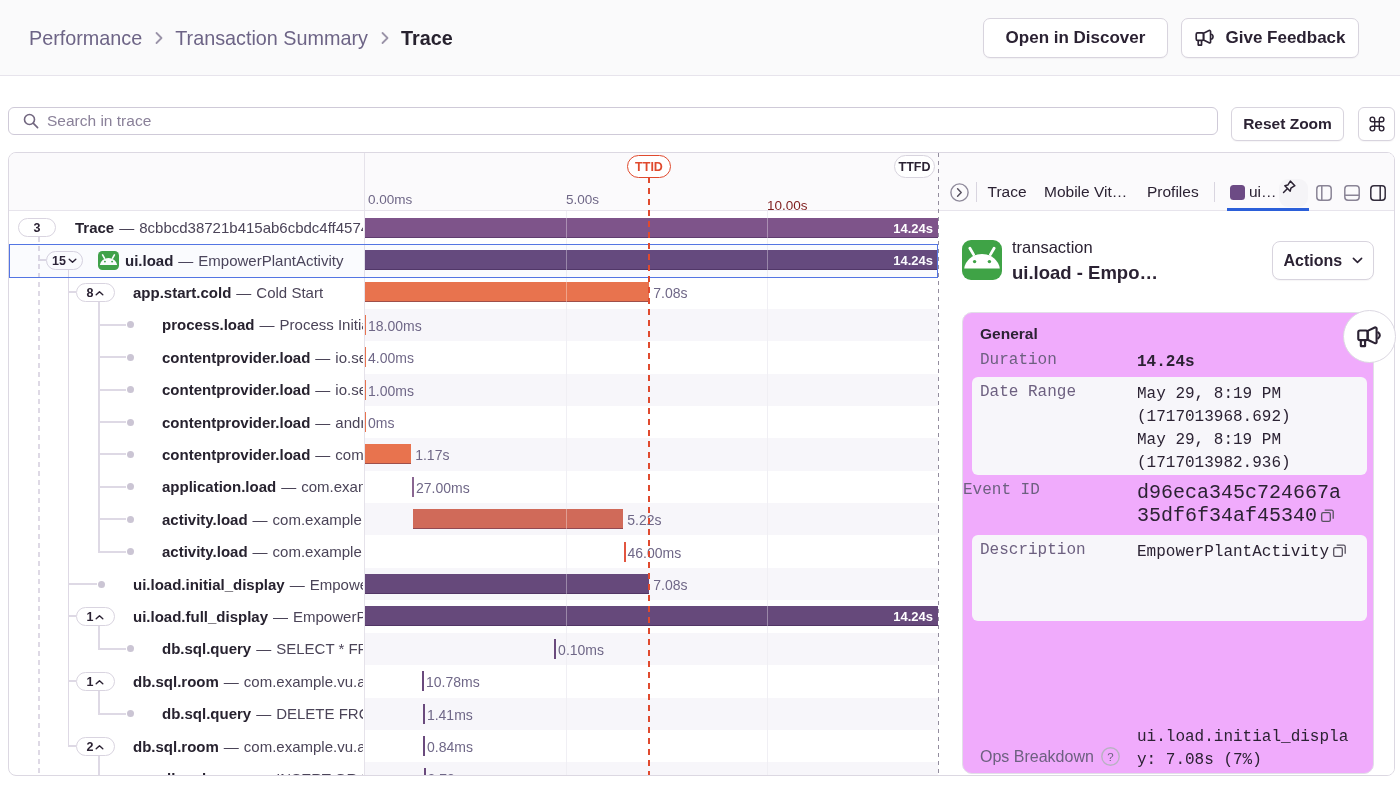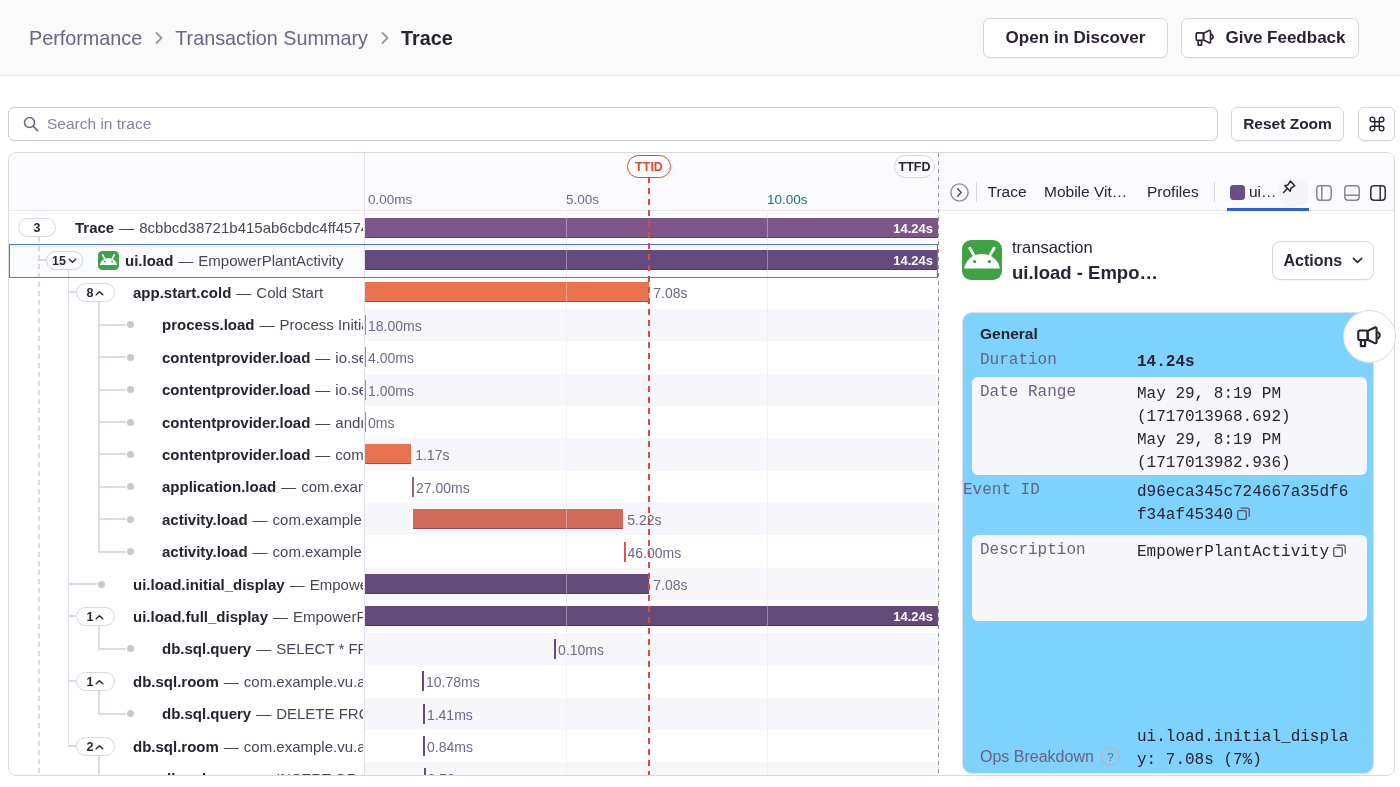--- a/index.html
+++ b/index.html
@@ -27,21 +27,21 @@
 </div>
 <div class="abs" style="left:983px;top:18px;width:185px;height:40px;background:#fff;border:1px solid #d8d4de;border-radius:7px;display:flex;align-items:center;justify-content:center;font-weight:700;color:#2b2233;box-shadow:0 1px 1px rgba(40,30,60,.04);font-size:17px">Open in Discover</div>
 <div class="abs" style="left:1181px;top:18px;width:178px;height:40px;background:#fff;border:1px solid #d8d4de;border-radius:7px;display:flex;align-items:center;justify-content:center;font-weight:700;color:#2b2233;box-shadow:0 1px 1px rgba(40,30,60,.04);font-size:17px"><svg width="22" height="20" viewBox="0 0 19 18" style="margin-right:9px">
       <g fill="none" stroke="#2b2233" stroke-width="1.5" stroke-linejoin="round">
         <rect x="1.6" y="4.4" width="6.6" height="6.8" rx="1.2"></rect>
         <path d="M8.2 4.7 L13.2 2.3 a.9.9 0 0 1 1.3 .8 v9.4 a.9.9 0 0 1 -1.3 .8 L8.2 10.9 z"></path>
         <path d="M15.6 5.7 a2.5 2.5 0 0 1 0 4.2" stroke-linecap="round"></path>
         <path d="M3.4 11.2 v4.2 h3 v-4.2"></path>
       </g>
     </svg>Give Feedback</div>
-<div class="abs" style="left:8px;top:107px;width:1210px;height:34px;background:#fff;border:1px solid #cfcad8;border-radius:6px;display:flex;align-items:center">
+<div class="abs" style="left:8px;top:107px;width:1210px;height:28px;background:#fff;border:1px solid #cfcad8;border-radius:6px;display:flex;align-items:center">
  <svg width="16" height="16" viewBox="0 0 16 16" style="margin:0 8px 0 14px">
       <circle cx="6.5" cy="6.5" r="5" fill="none" stroke="#71667f" stroke-width="1.6"></circle>
       <path d="M10.4 10.4 L14.6 14.6" stroke="#71667f" stroke-width="1.6" stroke-linecap="round"></path>
     </svg>
  <span style="font-size:15.5px;color:#8a8199">Search in trace</span>
   </div>
 <div class="abs" style="left:1231px;top:107px;width:113px;height:34px;background:#fff;border:1px solid #d8d4de;border-radius:7px;display:flex;align-items:center;justify-content:center;font-weight:700;color:#2b2233;box-shadow:0 1px 1px rgba(40,30,60,.04);font-size:15.5px;border-radius:6px">Reset Zoom</div>
 <div class="abs" style="left:1358px;top:107px;width:37px;height:34px;background:#fff;border:1px solid #d8d4de;border-radius:7px;display:flex;align-items:center;justify-content:center;font-weight:700;color:#2b2233;box-shadow:0 1px 1px rgba(40,30,60,.04);border-radius:6px">
     <svg width="18" height="18" viewBox="0 0 18 18">
       <g fill="none" stroke="#2b2233" stroke-width="1.4">
@@ -50,21 +50,21 @@
         <path d="M11.3 6.7 H13.6 a2.3 2.3 0 1 0 -2.3 -2.3 z"></path>
         <path d="M6.7 11.3 V13.6 a2.3 2.3 0 1 1 -2.3 -2.3 z"></path>
         <path d="M11.3 11.3 h2.3 a2.3 2.3 0 1 1 -2.3 2.3 z"></path>
       </g>
     </svg>
   </div>
 <div class="abs" style="left:8px;top:152px;width:1387px;height:624px;background:#fff;border:1px solid #dcd8e2;border-radius:8px;overflow:hidden">
 <div class="abs" style="left:0;top:0;width:929px;height:58px;background:#fbfafc;border-bottom:1px solid #e7e4ec"></div>
 <div class="abs" style="left:359px;top:39px;font-size:13.5px;color:#6f6787">0.00ms</div>
 <div class="abs" style="left:557px;top:39px;font-size:13.5px;color:#6f6787">5.00s</div>
-<div class="abs" style="left:758px;top:39px;font-size:13.5px;color:#0f766e">10.00s</div>
+<div class="abs" style="left:758px;top:45px;font-size:13.5px;color:#7f1d1d">10.00s</div>
 <div class="abs" style="left:355.5px;top:155.7px;width:573.5px;height:32.4px;background:#f7f6fa"></div>
 <div class="abs" style="left:355.5px;top:220.5px;width:573.5px;height:32.4px;background:#f7f6fa"></div>
 <div class="abs" style="left:355.5px;top:285.3px;width:573.5px;height:32.4px;background:#f7f6fa"></div>
 <div class="abs" style="left:355.5px;top:350.1px;width:573.5px;height:32.4px;background:#f7f6fa"></div>
 <div class="abs" style="left:355.5px;top:414.9px;width:573.5px;height:32.4px;background:#f7f6fa"></div>
 <div class="abs" style="left:355.5px;top:479.7px;width:573.5px;height:32.4px;background:#f7f6fa"></div>
 <div class="abs" style="left:355.5px;top:544.5px;width:573.5px;height:32.4px;background:#f7f6fa"></div>
 <div class="abs" style="left:355.5px;top:609.3px;width:573.5px;height:32.4px;background:#f7f6fa"></div>
 <div class="abs" style="left:556.5px;top:58px;width:1px;height:565px;background:#e9e6ee"></div>
 <div class="abs" style="left:758px;top:58px;width:1px;height:565px;background:#e9e6ee"></div>
@@ -343,29 +343,29 @@
         <g fill="#3fa346">
           <circle cx="12.6" cy="21.6" r="1.7"></circle>
           <circle cx="27.4" cy="21.6" r="1.7"></circle>
         </g>
       </svg>
 <div class="abs" style="left:74px;top:85px;font-size:16.5px;color:#2b2233">transaction</div>
 <div class="abs" style="left:74px;top:109px;font-size:18.5px;font-weight:700;color:#2b2233">ui.load - Empo…</div>
 <div class="abs" style="left:334px;top:88px;width:102px;height:39px;background:#fff;border:1px solid #d8d4de;border-radius:7px;display:flex;align-items:center;justify-content:center;font-weight:700;color:#2b2233;box-shadow:0 1px 1px rgba(40,30,60,.04);font-size:16px;border-radius:8px">Actions&nbsp;<svg width="11" height="7" viewBox="0 0 11 7" style="margin-left:5px">
           <path d="M1.4 1.4 l4.1 3.9 4.1-3.9" fill="none" stroke="#2b2233" stroke-width="1.6" stroke-linecap="round" stroke-linejoin="round"></path>
         </svg></div>
-<div class="abs" style="left:24px;top:158.5px;width:412px;height:462px;border:1px solid #e2dfe8;border-radius:10px;background:#7dd3fc;overflow:hidden">
+<div class="abs" style="left:24px;top:158.5px;width:412px;height:462px;border:1px solid #e2dfe8;border-radius:10px;background:#f0abfc;overflow:hidden">
 <div class="abs" style="left:17px;top:12px;font-size:15.5px;font-weight:700;color:#2b2233">General</div>
 <div class="mono abs" style="left:17px;top:38px;font-size:16px;color:#6d6080">Duration</div>
 <div class="mono abs" style="left:174px;top:38px;font-size:16px;color:#2b2233;line-height:23px;font-weight:700">14.24s</div>
 <div class="abs" style="left:9px;top:64.5px;width:395px;height:98px;background:#f7f6fa;border-radius:6px"></div>
 <div class="mono abs" style="left:17px;top:70px;font-size:16px;color:#6d6080">Date Range</div>
 <div class="mono abs" style="left:174px;top:70px;font-size:16px;color:#2b2233;line-height:23px">May 29, 8:19 PM<br>(1717013968.692)<br>May 29, 8:19 PM<br>(1717013982.936)</div>
 <div class="mono abs" style="left:0;top:168px;font-size:16px;color:#6d6080">Event ID</div>
-<div class="mono abs" style="left:174px;top:168px;width:216px;font-size:16px;color:#2b2233;line-height:23px;word-break:break-all">d96eca345c724667a35df6f34af45340<svg width="15" height="15" viewBox="0 0 15 15" style="vertical-align:-2px;margin-left:3px">
+<div class="mono abs" style="left:174px;top:168px;width:216px;font-size:20px;color:#2b2233;line-height:23px;word-break:break-all">d96eca345c724667a35df6f34af45340<svg width="15" height="15" viewBox="0 0 15 15" style="vertical-align:-2px;margin-left:3px">
             <g fill="none" stroke="#57515f" stroke-width="1.3">
               <rect x="1.7" y="4.7" width="8.6" height="8.6" rx="1.4"></rect>
               <path d="M4.7 2.2 h7.1 a1.4 1.4 0 0 1 1.4 1.4 v7.1"></path>
             </g>
           </svg></div>
 <div class="abs" style="left:9px;top:222.5px;width:395px;height:86px;background:#f7f6fa;border-radius:6px"></div>
 <div class="mono abs" style="left:17px;top:228px;font-size:16px;color:#6d6080">Description</div>
 <div class="mono abs" style="left:174px;top:228px;width:228px;font-size:16px;color:#2b2233;line-height:23px">EmpowerPlantActivity<svg width="15" height="15" viewBox="0 0 15 15" style="vertical-align:-2px;margin-left:3px">
             <g fill="none" stroke="#57515f" stroke-width="1.3">
               <rect x="1.7" y="4.7" width="8.6" height="8.6" rx="1.4"></rect>

